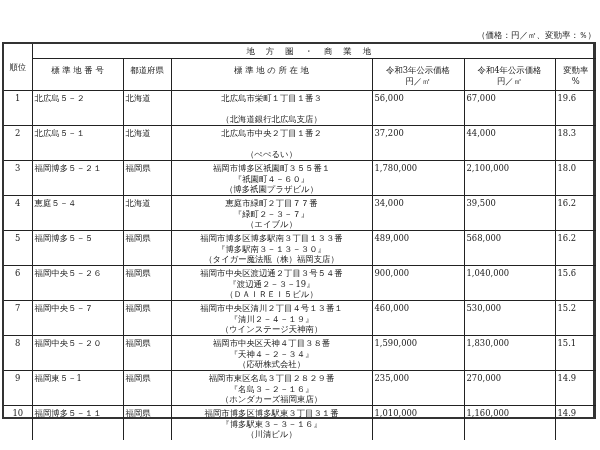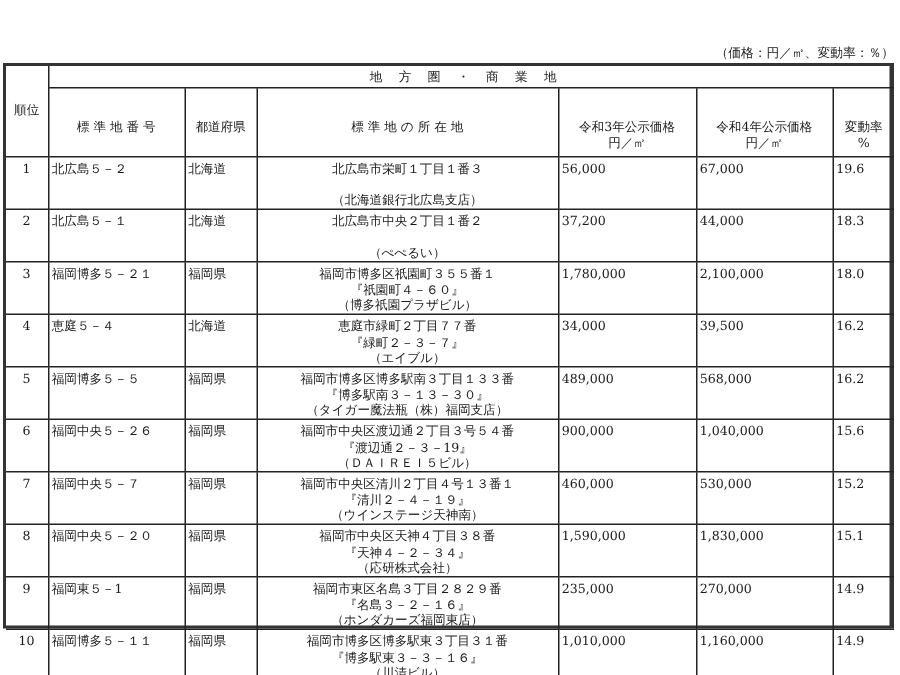--- a/index.html
+++ b/index.html
@@ -25,22 +25,22 @@
   td, th {
     border: 1px solid #222; padding: 0 2px; vertical-align: top;
     font-weight: normal; line-height: 10.6px; overflow: hidden; white-space: nowrap;
   }
   tr:first-child th { border-top: none; }
   tr th:first-child, tr td:first-child { border-left: none; }
   tr th:last-child, tr td:last-child { border-right: none; }
   tbody tr:last-child td { border-bottom: none; }
   th { text-align: center; }
   .hdr-region { height: 13px; letter-spacing: 11px; line-height: 12px; padding-top: 1px; margin-left: 27px; }
-  .hdr-row2 th { height: 25px; vertical-align: top; padding-top: 20px; line-height: 11px; }
-  .hdr-rank { vertical-align: middle !important; font-family: Liberation Mono, monospace; }
+  .hdr-row2 th { height: 25px; vertical-align: top; padding-top: 6px; line-height: 11px; }
+  .hdr-rank { vertical-align: middle !important; }
   tbody td { height: 32px; padding-top: 2px; }
   .num { padding-right: 1px; }
   .rank { text-align: center; }
   .loc-line { display: block; height: 10.6px; text-align: center; }
 </style>
 </head>
 <body>
 
 <div class="unit-note">（価格：円／㎡、変動率：％）</div>
 

